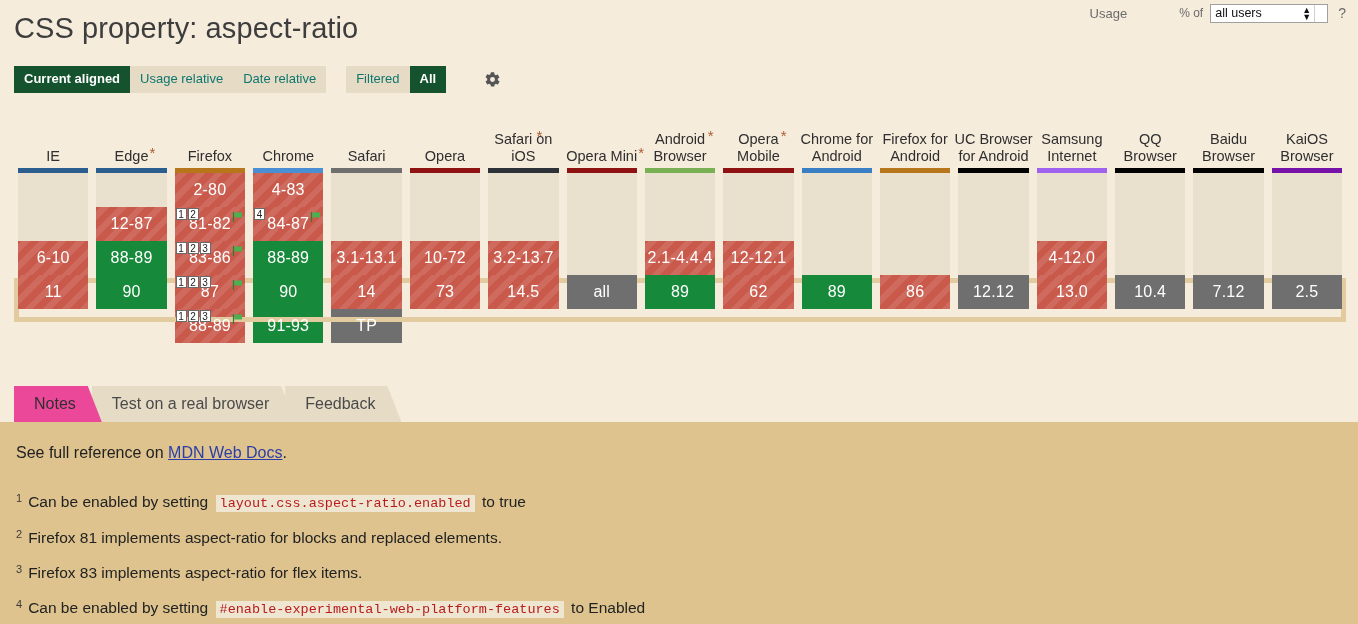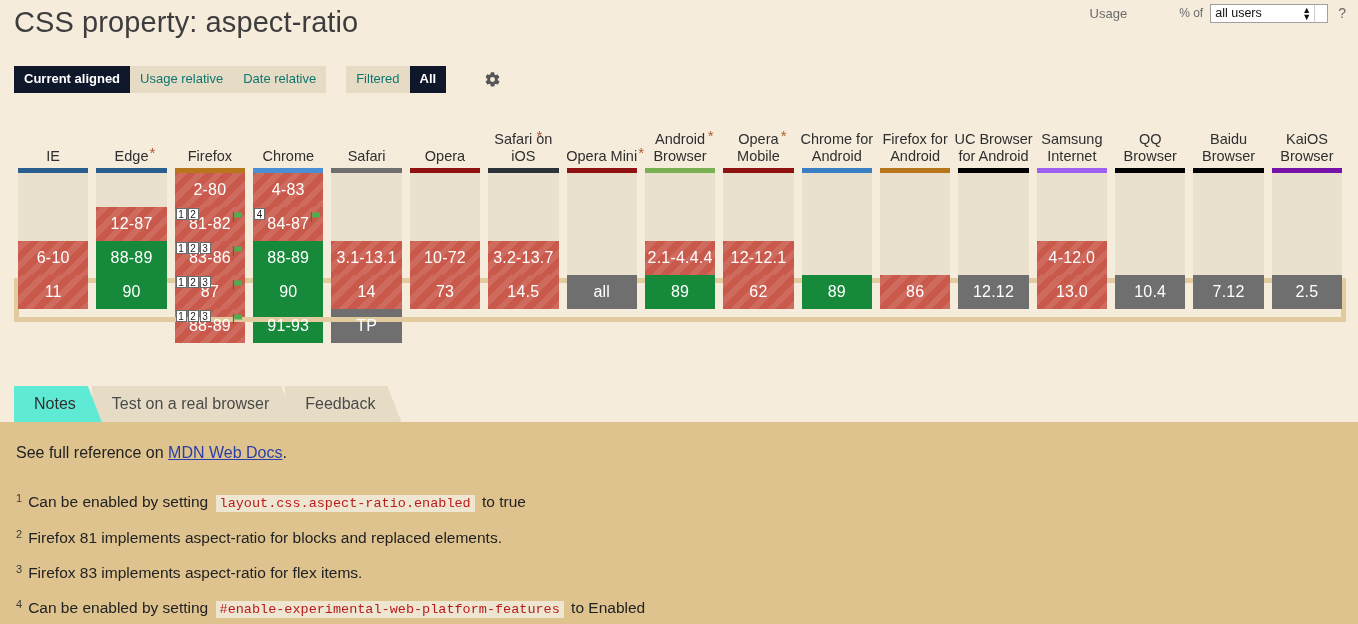--- a/index.html
+++ b/index.html
@@ -7,21 +7,21 @@
     margin: 0; padding: 0;
     width: 1358px; height: 624px;
     background: #f5ecdc;
     font-family: "Liberation Sans", sans-serif;
     overflow: hidden;
   }
   #root { position: relative; width: 1358px; height: 624px; background: #f5ecdc; }
 
   
   .page-title {
-    position: absolute; left: 14px; top: 6px;
+    position: absolute; left: 14px; top: 12px;
     font-size: 29px; font-weight: 400; color: #3d3d3d;
     letter-spacing: 0.1px; white-space: nowrap;
   }
   .usage-box { position: absolute; right: 12px; top: 2px; width: 300px; }
   .usage-row1 {
     display: flex; align-items: center; justify-content: flex-end;
     gap: 0; font-size: 13px; color: #6b6b6b; height: 22px;
   }
   .usage-label { margin-right: 52px; }
   .pct-of { margin-right: 7px; font-size: 12px; }
@@ -48,21 +48,21 @@
   .global-pct { font-size: 17px; color: #6e8b3d; }
 
   
   .btnbar { position: absolute; top: 66px; left: 14px; display: flex; align-items: center; }
   .seg { display: flex; margin-right: 20px; }
   .seg-btn {
     font-size: 13px; padding: 6px 10px 7px; border: none; cursor: pointer;
     background: #e6dcc6; color: #0f766e; font-family: "Liberation Sans", sans-serif;
     line-height: 14px;
   }
-  .seg-btn.active { background: #0f172a; color: #fff; font-weight: bold; }
+  .seg-btn.active { background: #14532d; color: #fff; font-weight: bold; }
   .gear {
     margin-left: 18px; width: 17px; height: 17px; cursor: pointer;
     display: inline-block; position: relative;
   }
 
   
   #table { position: absolute; left: 14px; top: 108px; width: 1332px; }
   .thead { display: flex; height: 60px; align-items: flex-end; }
   .th {
     flex: 1 1 0; text-align: center; font-size: 14.5px; color: #2f2f2f;
@@ -121,21 +121,21 @@
   .currentband::after { right: -0px; }
 
   
   #tabs { position: absolute; left: 14px; top: 386px; display: flex; align-items: flex-end; }
   .tab {
     position: relative; height: 36px; display: flex; align-items: center;
     padding: 0 26px 0 20px; font-size: 16px; color: #4a4a4a; cursor: pointer;
     background: #e6dcc6; margin-right: -10px;
     clip-path: polygon(0 0, calc(100% - 14px) 0, 100% 100%, 0 100%);
   }
-  .tab.active { background: #5eead4; color: #2f2f2f; z-index: 5; }
+  .tab.active { background: #ec4899; color: #2f2f2f; z-index: 5; }
 
   #notepanel {
     position: absolute; left: 0; right: 0; top: 422px; bottom: 0;
     background: #dec38e; padding: 22px 4px 0 16px;
   }
   .ref-line { font-size: 16px; color: #222; margin-bottom: 30px; }
   .ref-line a { color: #2b3ea8; text-decoration: underline; }
   .fnote {
     font-size: 15.5px; color: #222; margin-bottom: 14px; line-height: 20px;
     display: flex; align-items: baseline;

